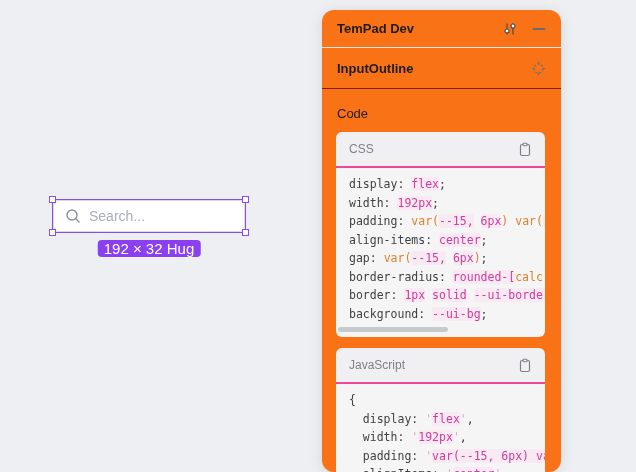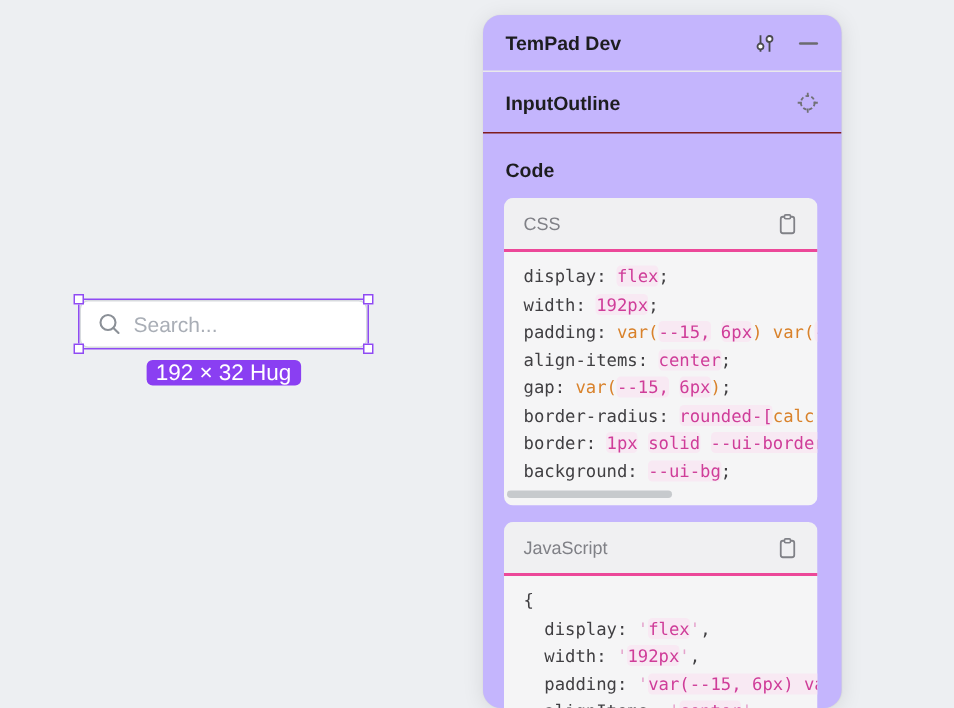--- a/index.html
+++ b/index.html
@@ -38,39 +38,39 @@
   .dim-badge {
     position:absolute; left:149px; top:240px; transform:translateX(-50%);
     background:#8a3ff2; color:#ffffff; font-size:15px; font-weight:normal;
     line-height:17px; padding:0 6px; border-radius:4px; white-space:nowrap;
     box-shadow:0 0 0 1.5px rgba(237,239,242,.9);
   }
 
   
   .panel {
     position:absolute; left:322px; top:10px; width:239px; height:462px;
-    background:#c4b5fd; border-radius:12px;
+    background:#f97316; border-radius:12px;
     box-shadow:0 2px 14px rgba(0,0,0,.10), 0 0 1px rgba(0,0,0,.08);
     overflow:hidden;
   }
   .panel-header {
     height:38px; display:flex; align-items:center;
     padding:0 15px; border-bottom:1px solid #e9e9eb;
   }
   .panel-title { font-size:13px; font-weight:bold; flex:1; }
   .header-actions { display:flex; align-items:center; gap:14px; }
   .icon-btn { display:flex; align-items:center; justify-content:center; cursor:pointer; }
 
   .component-row {
     height:41px; display:flex; align-items:center;
     padding:0 15px; border-bottom:1px solid #7f1d1d;
   }
   .component-name { font-size:13px; font-weight:bold; flex:1; }
 
-  .section-label { font-size:13px; font-weight:bold; margin:17px 15px 11px; }
+  .section-label { font-size:13px; font-weight:normal; margin:17px 15px 11px; }
 
   .code-block { margin:0 16px 11px 14px; border-radius:6px; overflow:hidden; }
   .cb-header {
     height:36px; background:#f0f0f2; border-bottom:2px solid #ec4899;
     display:flex; align-items:center; justify-content:space-between;
     padding:0 13px;
   }
   .cb-label { font-size:12px; color:#808187; }
   .cb-body {
     background:#f5f5f6; padding:7px 0 0 13px; overflow:hidden;

